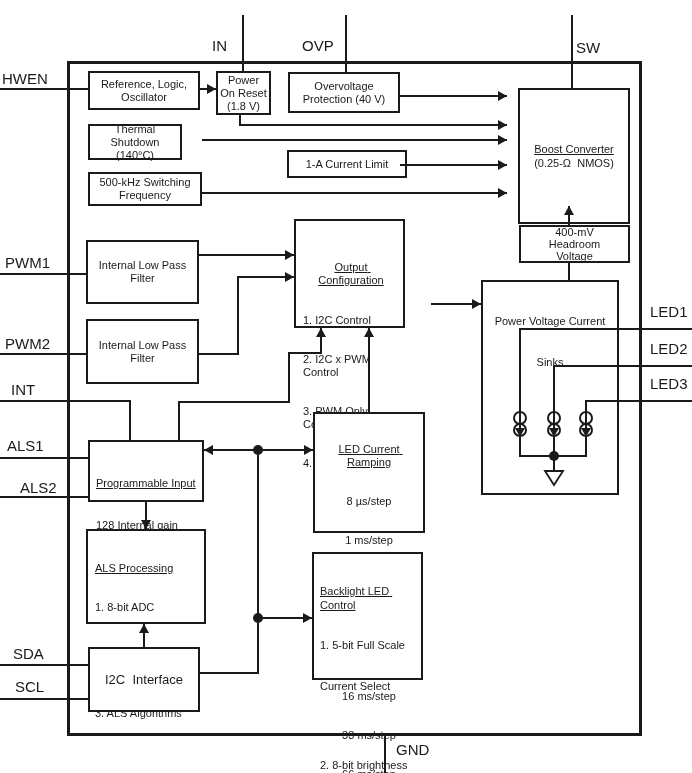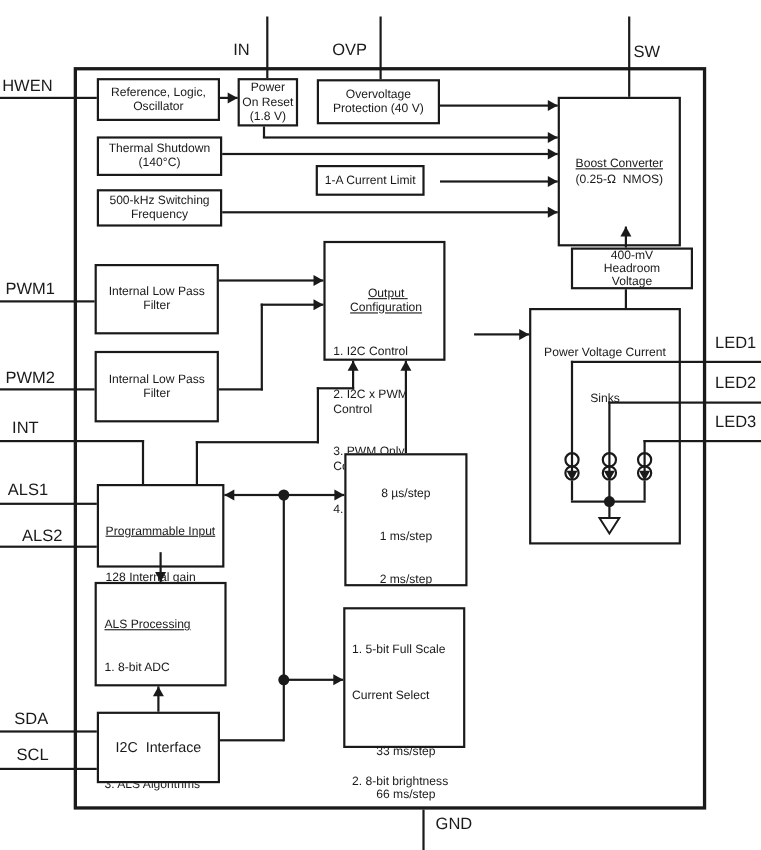--- a/index.html
+++ b/index.html
@@ -45,35 +45,35 @@
   <div>Power</div>
   <div>On Reset</div>
   <div>(1.8 V)</div>
 </div>
 
 <div class="box cc" style="left:288px;top:72px;width:112px;height:41px">
   <div>Overvoltage</div>
   <div>Protection (40 V)</div>
 </div>
 
-<div class="box cc" style="left:88px;top:124px;width:114px;height:36px">
+<div class="box cc" style="left:88px;top:124px;width:94px;height:36px">
   <div>Thermal Shutdown</div>
   <div>(140°C)</div>
 </div>
 
-<div class="box cc" style="left:287px;top:150px;width:99px;height:28px">
+<div class="box cc" style="left:287px;top:150px;width:120px;height:28px">
   <div>1-A Current Limit</div>
 </div>
 
 <div class="box cc" style="left:88px;top:172px;width:114px;height:34px">
   <div>500-kHz Switching</div>
   <div>Frequency</div>
 </div>
 
-<div class="box cc" style="left:507px;top:88px;width:112px;height:136px;line-height:14px">
+<div class="box cc" style="left:518px;top:88px;width:112px;height:136px;line-height:14px">
   <div class="u">Boost Converter</div>
   <div>(0.25-Ω  NMOS)</div>
 </div>
 
 <div class="box cc" style="left:519px;top:225px;width:111px;height:38px;line-height:12px">
   <div>400-mV</div>
   <div>Headroom</div>
   <div>Voltage</div>
 </div>
 
@@ -93,45 +93,47 @@
 <div class="box cc" style="left:86px;top:240px;width:113px;height:64px">
   <div>Internal Low Pass</div>
   <div>Filter</div>
 </div>
 
 <div class="box cc" style="left:86px;top:319px;width:113px;height:65px">
   <div>Internal Low Pass</div>
   <div>Filter</div>
 </div>
 
-<div class="box lt" style="left:88px;top:440px;width:116px;height:76px;padding:6px 2px 0 6px;line-height:14px">
+<div class="box lt" style="left:88px;top:440px;width:116px;height:62px;padding:6px 2px 0 6px;line-height:14px">
   <div class="u">Programmable Input</div>
   <div>128 Internal gain</div>
   <div>setting resistors</div>
 </div>
 
 <div class="box" style="left:313px;top:412px;width:112px;height:121px;padding-top:3px;text-align:center">
+  <div class="u">LED Current Ramping</div>
   <div>8 µs/step</div>
   <div>1 ms/step</div>
   <div>2 ms/step</div>
   <div>4 ms/step</div>
   <div>8 ms/step</div>
   <div>16 ms/step</div>
   <div>33 ms/step</div>
   <div>66 ms/step</div>
 </div>
 
 <div class="box lt" style="left:86px;top:529px;width:120px;height:95px;padding:5px 2px 0 7px">
   <div class="u">ALS Processing</div>
   <div>1. 8-bit ADC</div>
   <div class="it">2. Averaging</div>
   <div class="it">3. ALS Algorithms</div>
 </div>
 
 <div class="box lt" style="left:312px;top:552px;width:111px;height:128px;padding:4px 3px 0 6px;line-height:13.5px">
+  <div class="u">Backlight LED Control</div>
   <div>1. 5-bit Full Scale</div>
   <div>Current Select</div>
   <div class="gap12"></div>
   <div>2. 8-bit brightness</div>
   
   
   
   
 </div>
 

